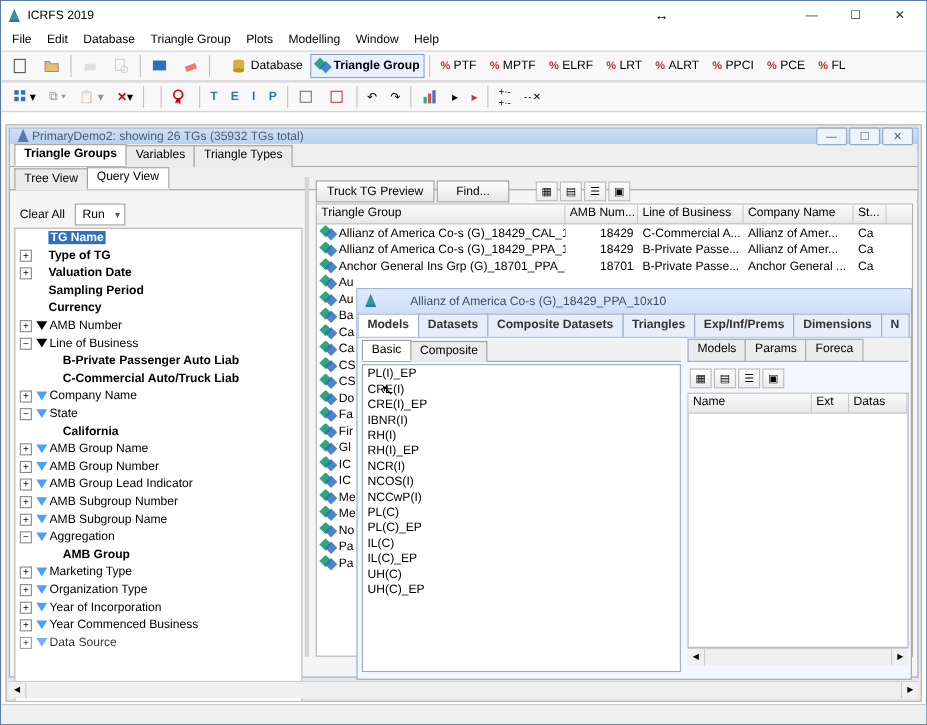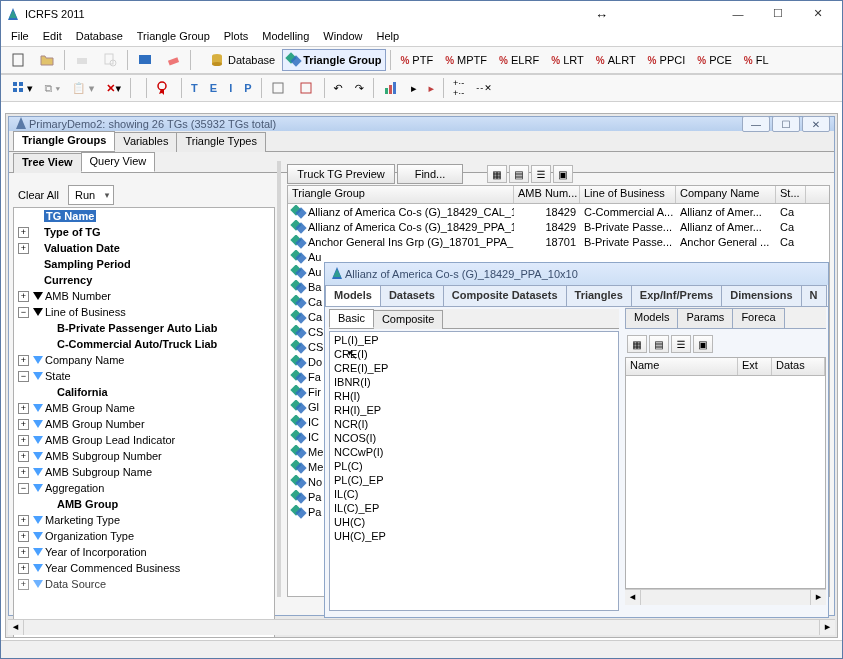--- a/index.html
+++ b/index.html
@@ -14,21 +14,21 @@
   .winctrls div { width:40px; height:22px; display:flex; align-items:center; justify-content:center; font-size:11px; color:#333;}
   .menubar { display:flex; gap:2px; padding:2px 4px; background:#fff; }
   .menubar span { padding:2px 6px; }
   .toolbar { display:flex; align-items:center; padding:2px 4px; border-top:1px solid #d0d0d0; border-bottom:1px solid #d0d0d0; background:#f8f8f8; height:28px; overflow:hidden;}
   .tbtn { padding:2px 4px; margin:0 1px; display:inline-flex; align-items:center; height:22px; border:1px solid transparent; font-size:11px; white-space:nowrap;}
   .sep { width:1px; background:#c0c0c0; height:20px; margin:0 3px;}
   .svgicon { width:16px; height:16px; display:inline-block;}
   .mdi { position:absolute; left:4px; top:112px; right:4px; bottom:20px; background:#e9e9e9; border:1px solid #b0b0b0; overflow:hidden;}
   .child-win { position:absolute; border:1px solid #8ea6c8; background:#f3f6fb; }
   .child-title { background:linear-gradient(#cfe0f7,#b9d0ee); height:14px; display:flex; align-items:center; padding:0 4px; color:#4a5a75; }
-  .child-title2 { background:linear-gradient(#dfeafc,#cddff5); height:22px; display:flex; align-items:center; padding:0 4px; color:#3b4f6e; }
+  .child-title2 { background:linear-gradient(#dfeafc,#cddff5); height:22px; display:flex; align-items:center; padding:0 4px; color:#3b4f6e;gap:28px; }
   .mdi-ctrls { margin-left:auto; display:flex; gap:2px;}
   .mdi-ctrls div { width:28px; height:16px; border:1px solid #9aaac4; background:#eef4fd; display:flex; align-items:center; justify-content:center; font-size:10px; border-radius:2px;}
   .tabs { display:flex; border-bottom:1px solid #a0a0a0; background:#f0f0f0; height:21px; }
   .tab { padding:2px 8px; border:1px solid #a0a0a0; border-bottom:none; background:#ececec; margin-right:-1px; position:relative; top:1px; white-space:nowrap;}
   .tab.active { background:#fff; font-weight:normal; top:0; border-bottom:1px solid #fff; z-index:1;}
   .tree { position:absolute; background:#fff; border:1px solid #b0b0b0; overflow:auto; font-size:11px;}
   .tree-row { display:flex; align-items:center; height:16px; white-space:nowrap; padding-left:4px;}
   .exp { width:11px; height:11px; border:1px solid #888; background:#fff; display:inline-flex; align-items:center; justify-content:center; font-size:9px; margin-right:2px;}
   .spc { width:11px; height:11px; display:inline-block; margin-right:2px;}
   .tri { width:0; height:0; border-left:5px solid transparent; border-right:5px solid transparent; border-top:8px solid #000; display:inline-block; margin:0 2px;}
@@ -63,21 +63,21 @@
 <body>
 
 <div class="win" style="left:0; top:0; width:843px; height:659px;">
   <div class="titlebar light">
     <span class="ticon">
       <svg class="svgicon" viewBox="0 0 16 16">
           <polygon points="3,14 8,2 13,14" fill="#2f6fc0"></polygon>
           <polygon points="4,12 8,4 12,12" fill="#2fa587" opacity=".85"></polygon>
         </svg>
     </span>
-    <span class="title">ICRFS 2011</span>
+    <span class="title">ICRFS 2019</span>
     <span style="margin-right:110px; font-size:13px;">↔</span>
     <div class="winctrls">
       <div>—</div>
       <div>☐</div>
       <div>✕</div>
     </div>
   </div>
 
   <div class="menubar">
     <span>File</span>
@@ -221,21 +221,21 @@
         </div>
       </div>
 
       <div class="tabs" style="padding-left:4px; background:#eee;">
         <div class="tab active" style="font-weight:bold;">Triangle Groups</div>
         <div class="tab">Variables</div>
         <div class="tab">Triangle Types</div>
       </div>
 
       <div class="tabs" style="padding-left:4px;">
-        <div class="tab" style="font-weight:bold;">Tree View</div>
+        <div class="tab" style="font-weight:normal;">Tree View</div>
         <div class="tab active">Query View</div>
       </div>
 
       <div style="position:absolute; left:4px; top:68px; display:flex; align-items:center; gap:4px;">
         <span class="btn" style="border:1px solid #fff0; background:none; padding:0 4px;">Clear All</span>
         <span class="dd">
             <span>Run</span>
           </span>
       </div>
 

